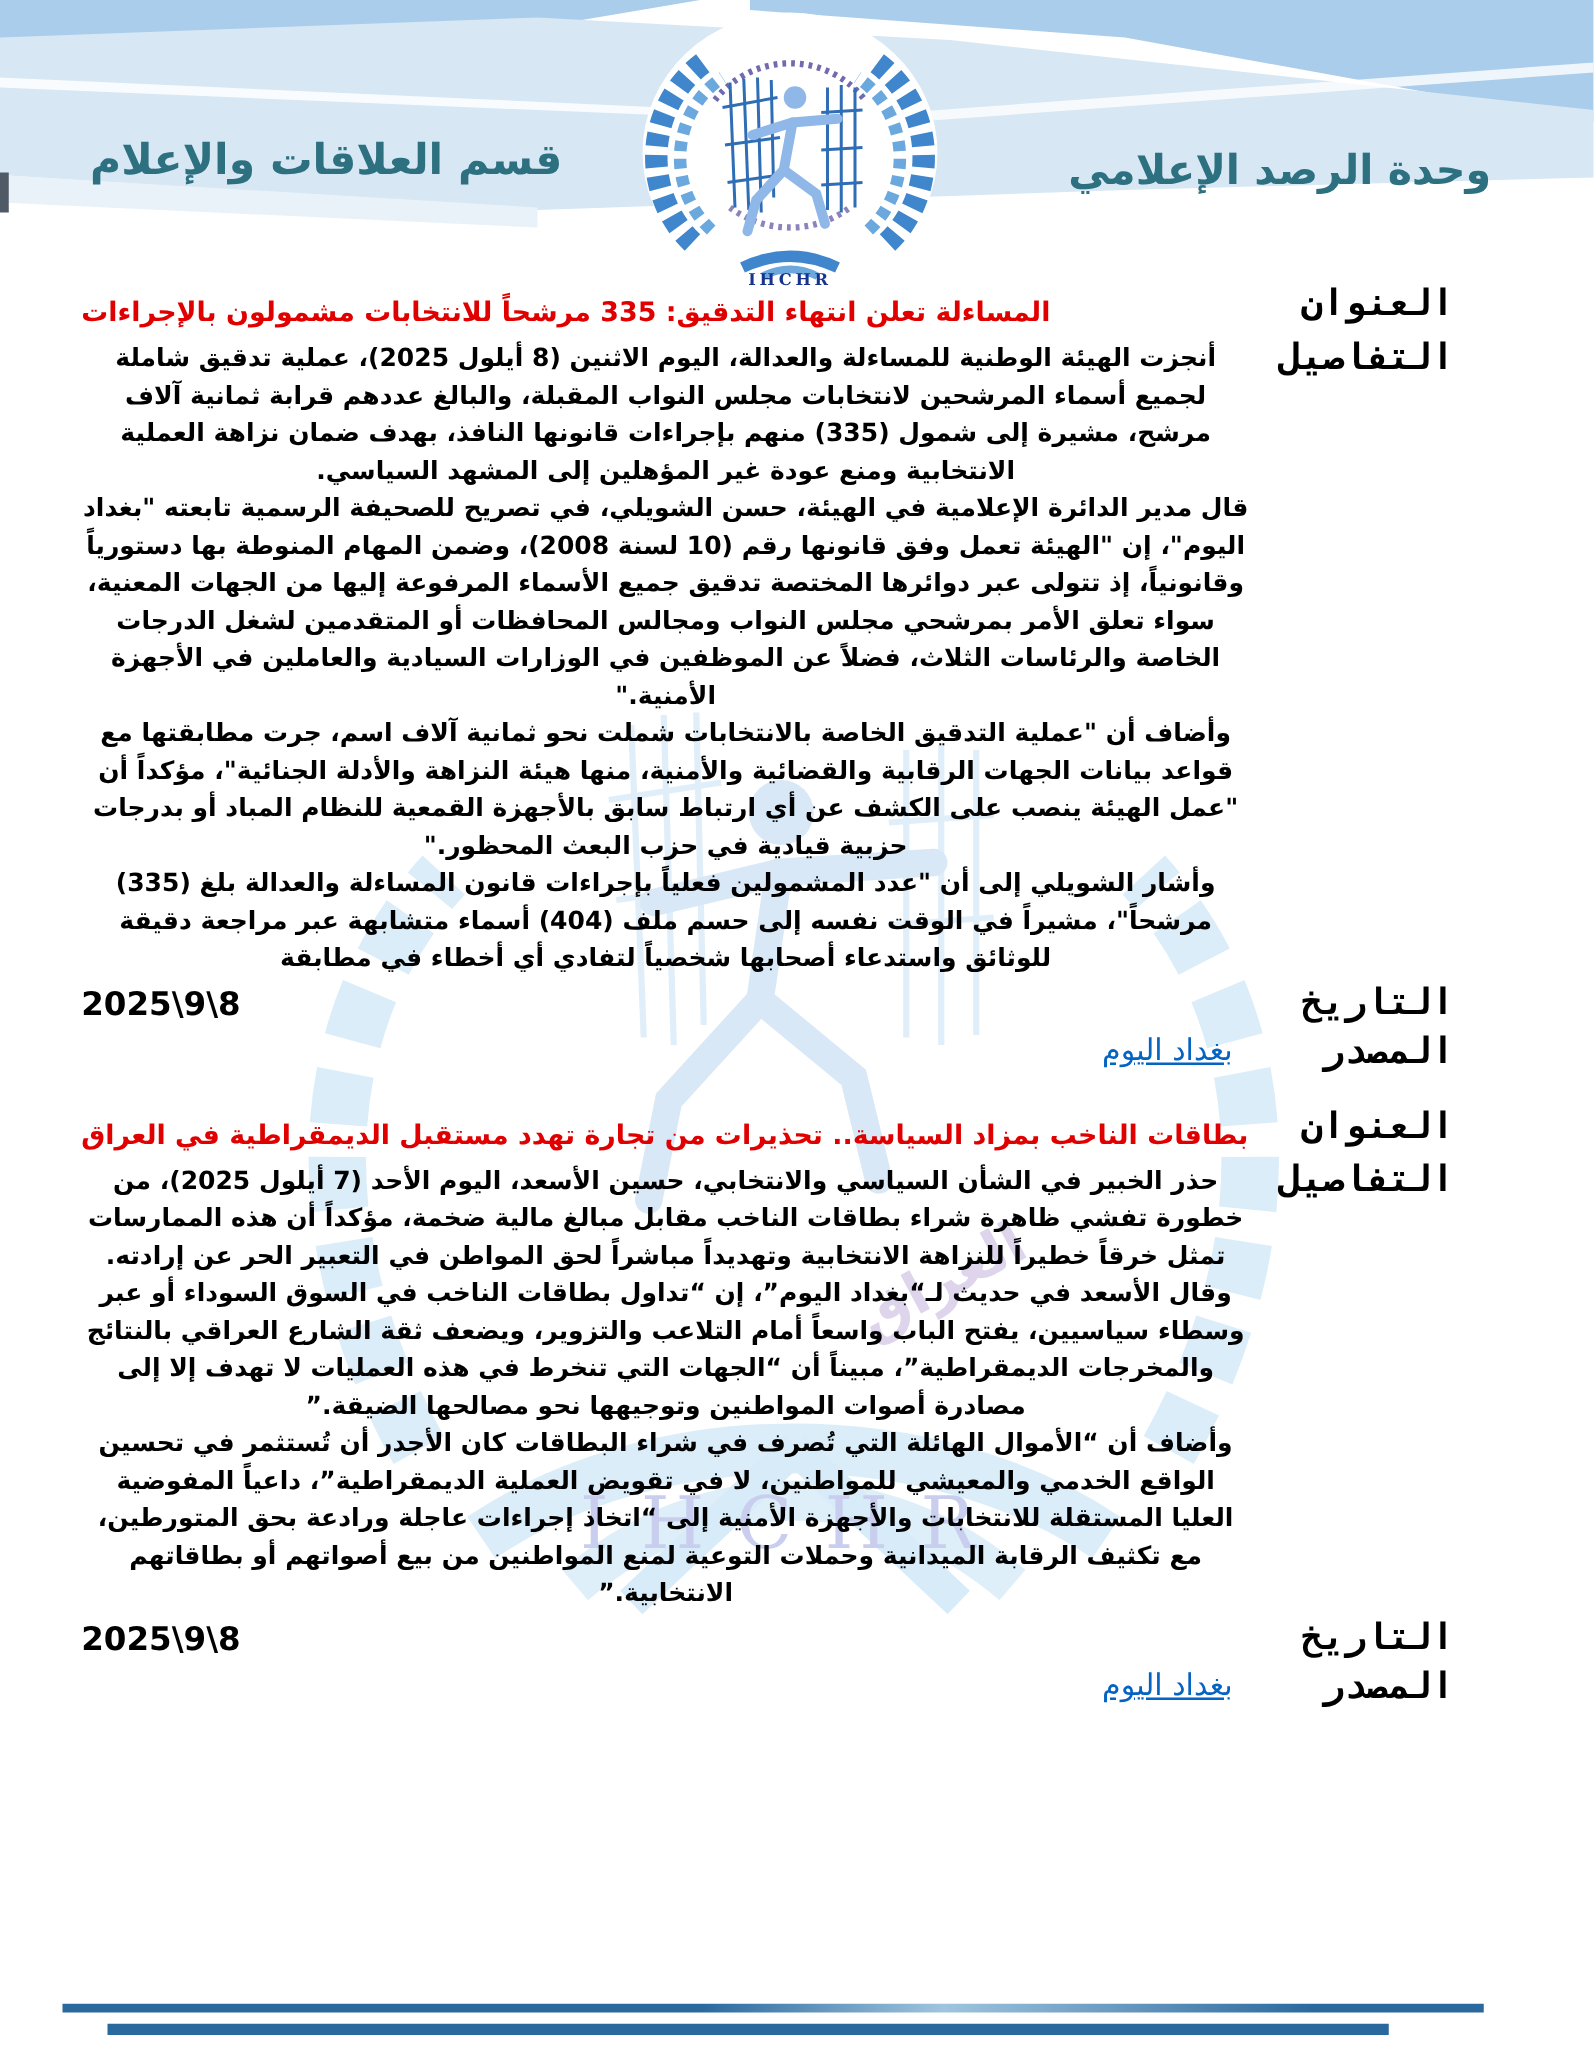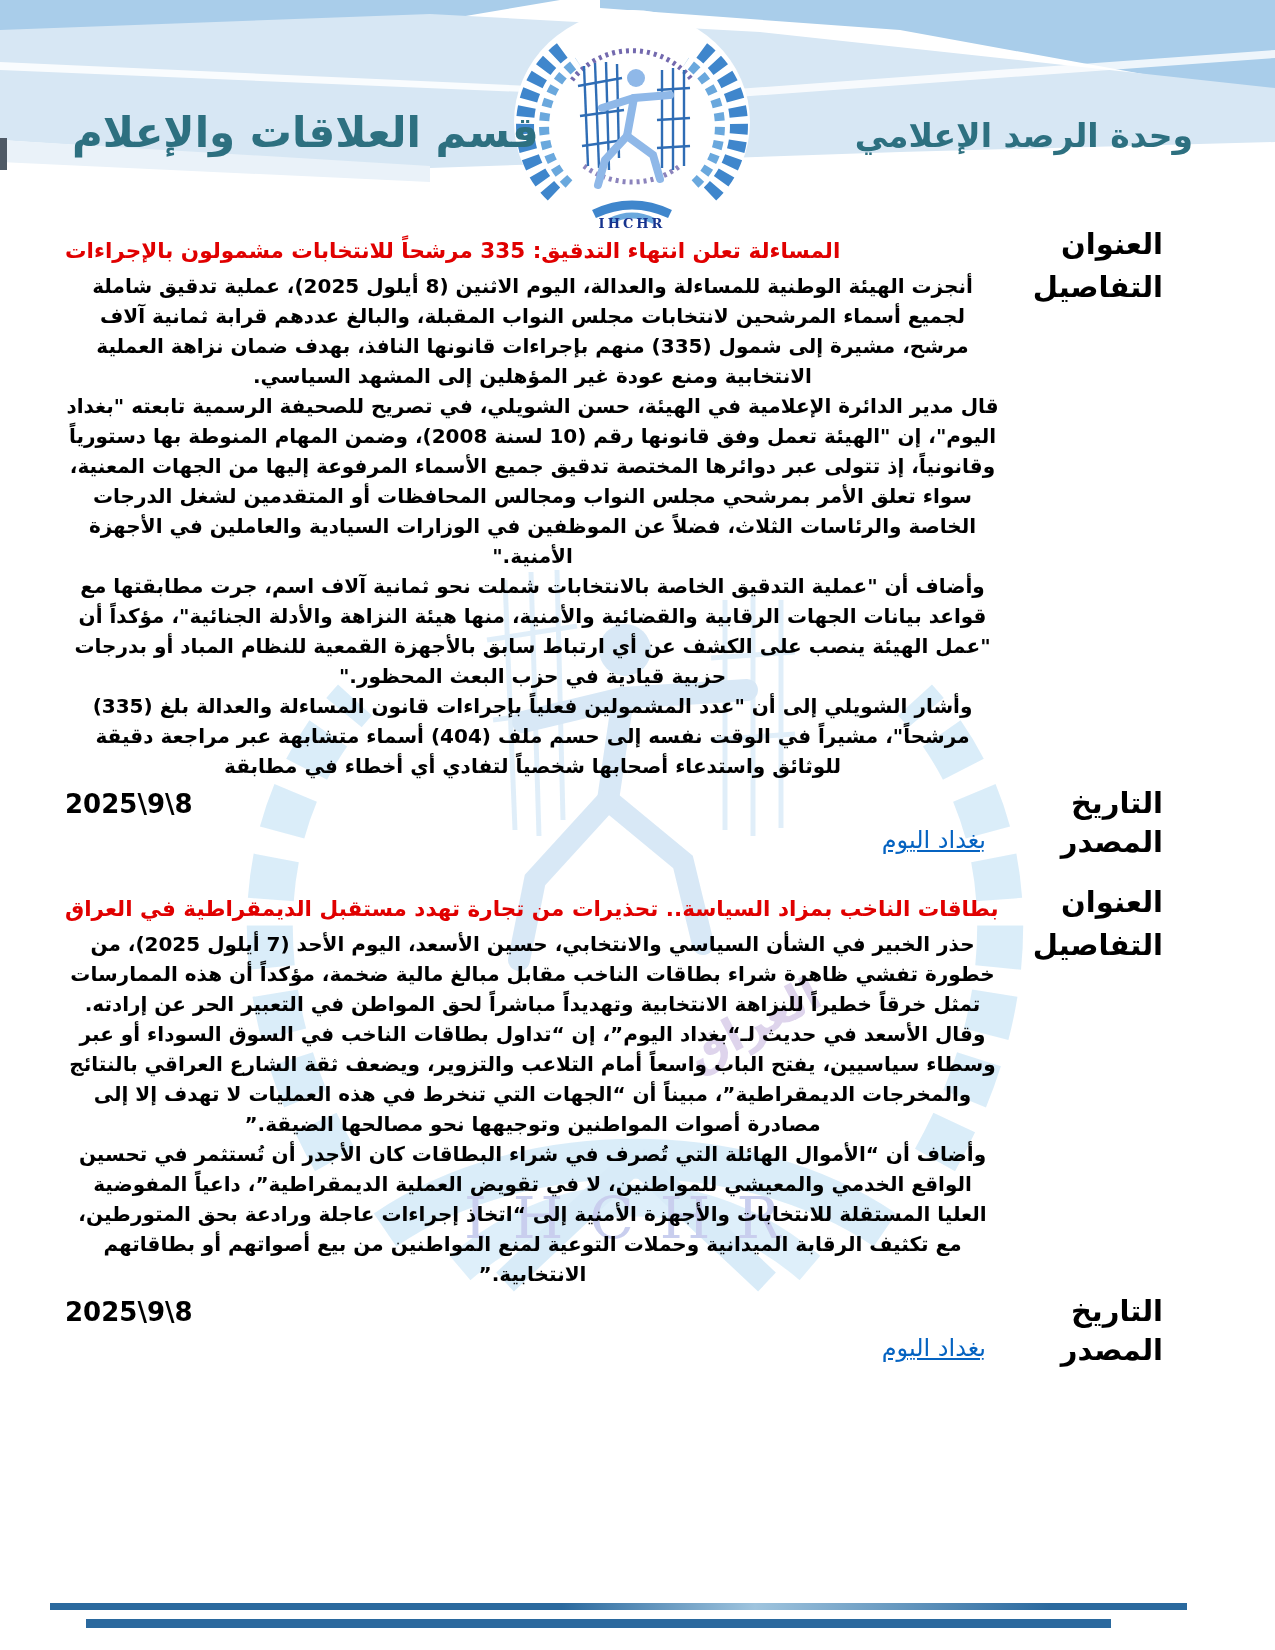--- a/index.html
+++ b/index.html
@@ -6,28 +6,28 @@
   body{
     width:1275px;height:1650px;position:relative;background:#ffffff;
     font-family:"DejaVu Sans",sans-serif;overflow:hidden;
   }
   
   .banner{position:absolute;top:0;left:0;z-index:1;}
   .corner-sliver{position:absolute;left:0;top:138px;width:7px;height:32px;background:#4f5a66;z-index:2;}
   .logo{position:absolute;top:8px;left:512px;z-index:3;}
   .hdr-text{position:absolute;z-index:3;color:#2d7080;font-weight:bold;white-space:nowrap;}
   .hdr-right{top:116px;right:82px;font-size:33px;}
-  .hdr-left{top:108px;left:72px;font-size:42px;}
+  .hdr-left{top:108px;left:72px;font-size:34px;}
   
   .watermark{position:absolute;top:400px;left:205px;z-index:0;}
   
   .content{position:relative;z-index:4;padding:228px 112px 0 65px;direction:rtl;}
   .article{display:grid;grid-template-columns:155px 1fr;column-gap:8px;row-gap:6px;}
   .article.second{margin-top:26px;}
-  .lbl{font-size:29px;font-weight:bold;color:#000;text-align:right;line-height:1.15;align-self:start;}
+  .lbl{font-size:29px;font-weight:bold;color:#000;text-align:right;line-height:1.15;align-self:start;font-family:Liberation Mono, monospace;}
   .art-title{color:#e00000;font-size:21.5px;font-weight:bold;text-align:left;align-self:center;padding-top:8px;line-height:1.35;}
   .details p{margin:0;font-size:20px;font-weight:bold;color:#000;text-align:center;line-height:1.5;}
   .date-val{font-size:26px;font-weight:bold;color:#000;padding:2px 14px 0 0;text-align:left;}
   .src-val{padding:0 14px 0 0;text-align:right;}
   .src-val a{color:#0563c1;font-size:24px;font-weight:normal;text-decoration:underline;}
   
   .footer-line-1{position:absolute;top:1603px;left:50px;width:1137px;height:7px;z-index:4;
     background:linear-gradient(90deg,#2a699e 0%,#2a699e 45%,#9fc4de 62%,#2a699e 88%,#2a699e 100%);}
   .footer-line-2{position:absolute;top:1619px;left:86px;width:1025px;height:9px;background:#2a699e;z-index:4;}
 </style>

